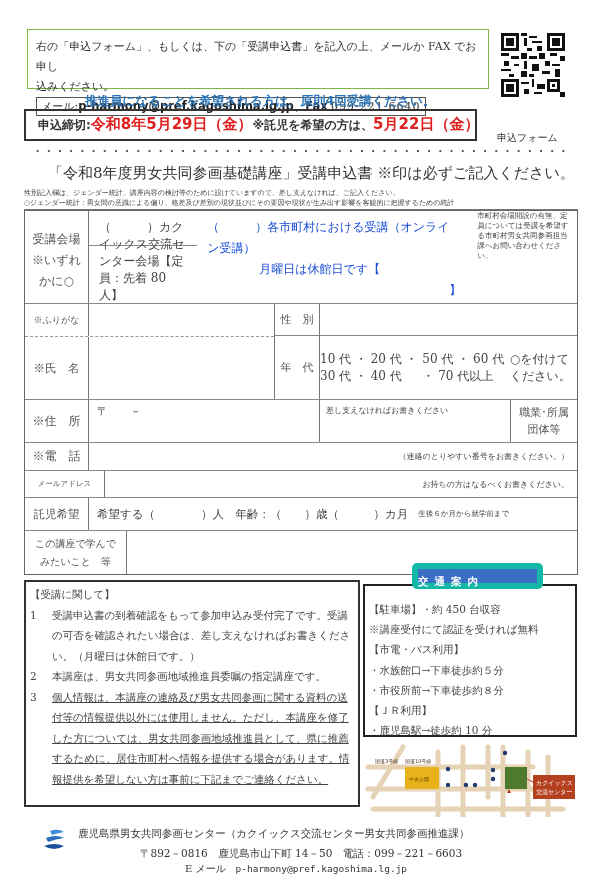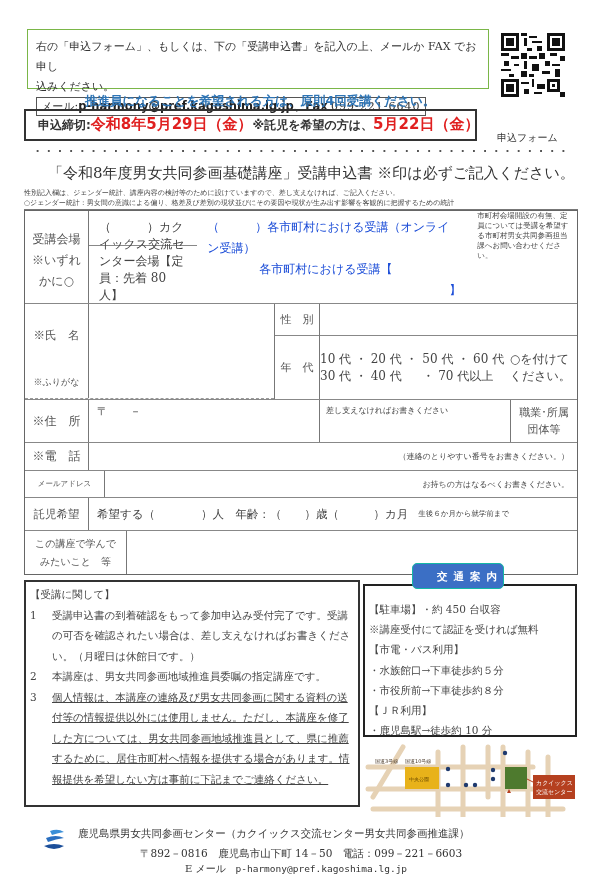--- a/index.html
+++ b/index.html
@@ -60,21 +60,21 @@
   .childcare-val .small { font-size: 7.5px; margin-left: 10px; }
   .learn-lbl { width: 102px; height: 43px; font-size: 10px; line-height: 18px; flex-direction: column; }
 
   
   .about { left: 24px; top: 580px; width: 336px; height: 227px; border: 2px solid #333; padding: 2px 4px; font-size: 10.5px; line-height: 20.5px; color:#444; }
   .about .item { display:flex; }
   .about .num { width: 22px; flex-shrink:0; }
   .about .under { text-decoration: underline; }
 
   
-  .access-tab { left: 412px; top: 563px; width: 92px; height: 26px; background: #3b6fc5; color: #fff; border-radius: 5px; border: 1px solid #14b8a6; font-size: 10.5px; letter-spacing: 6px; text-align: right; line-height: 24px; font-weight: bold; z-index: 2; }
+  .access-tab { left: 412px; top: 563px; width: 131px; height: 26px; background: #3b6fc5; color: #fff; border-radius: 5px; border: 6px solid #14b8a6; font-size: 10.5px; letter-spacing: 6px; text-align: left; line-height: 24px; font-weight: bold; z-index: 2; }
   .access { left: 363px; top: 584px; width: 214px; height: 153px; border: 2px solid #222; padding: 5px 4px; font-size: 10.5px; line-height: 20.2px; white-space: nowrap; color:#444; }
 
   .map { left: 363px; top: 737px; width: 214px; height: 80px; }
 
   
   .footer-logo { left: 42px; top: 827px; width: 26px; height: 26px; }
   .footer-line1 { left: 78px; top: 827px; font-size: 10.5px; white-space: nowrap; }
   .footer-line2 { left: 140px; top: 847px; font-size: 10.5px; white-space: nowrap; }
   .footer-line3 { left: 185px; top: 862px; font-size: 10px; white-space: nowrap; }
   .mono { font-family: "DejaVu Sans Mono", "Liberation Mono", monospace; font-size: 9.5px; }
@@ -161,34 +161,34 @@
   <div class="row">
     <div class="cell lbl venue-lbl">
       <div>受講会場</div>
       <div>※いずれ</div>
       <div>かに○</div>
     </div>
     <div class="cell venue-opts">
       <div class="venue-opt1">（　　　）カクイックス交流センター会場【定員：先着 80 人】</div>
       <div class="venue-opt2">
         <div>（　　　）各市町村における受講（オンライン受講）</div>
-        <div class="city"><span>各市町村における受講【</span><span style="display:inline-block;width:190px;"></span><span>】</span></div>
+        <div class="city"><span>月曜日は休館日です【</span><span style="display:inline-block;width:190px;"></span><span>】</span></div>
       </div>
       <div class="venue-note sans">市町村会場開設の有無、定員については受講を希望する市町村男女共同参画担当課へお問い合わせください。</div>
     </div>
   </div>
 
   <div class="row">
     <div style="display:flex;flex-direction:column;width:250px;border-right:1px solid #777;">
+      <div style="display:flex;border-bottom:1px dashed #999;">
+        <div class="cell lbl yomi-lbl">※ふりがな</div>
+        <div class="cell" style="flex:1;"></div>
+      </div>
       <div style="display:flex;">
         <div class="cell lbl name-lbl">※氏　名</div>
-        <div class="cell" style="flex:1;"></div>
-      </div>
-      <div style="display:flex;border-bottom:1px dashed #999;">
-        <div class="cell lbl yomi-lbl">※ふりがな</div>
         <div class="cell" style="flex:1;"></div>
       </div>
     </div>
     <div style="display:flex;flex-direction:column;width:45px;border-right:1px solid #777;">
       <div class="cell lbl lab-small" style="height:32px;border-right:none;border-bottom:1px solid #888;width:auto;">性　別</div>
       <div class="cell lbl lab-small" style="height:62px;border-right:none;width:auto;">年　代</div>
     </div>
     <div style="display:flex;flex-direction:column;flex:1;">
       <div style="height:32px;border-bottom:1px solid #888;"></div>
       <div class="cell ages" style="height:62px;justify-content:center;">

